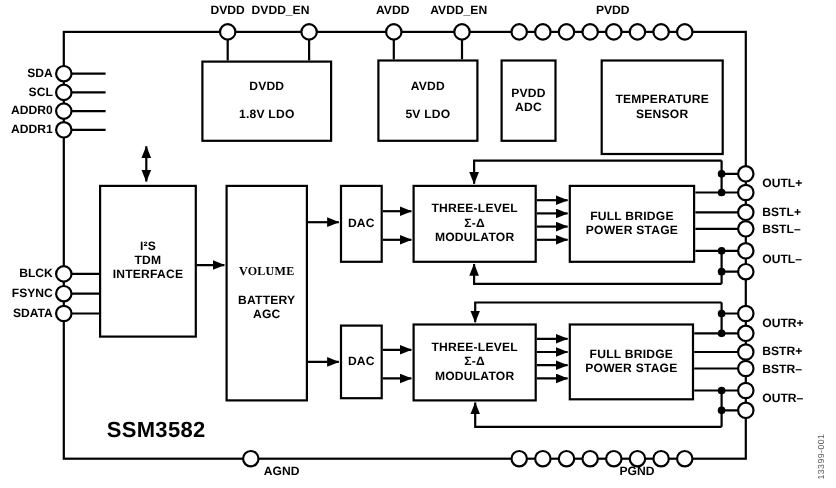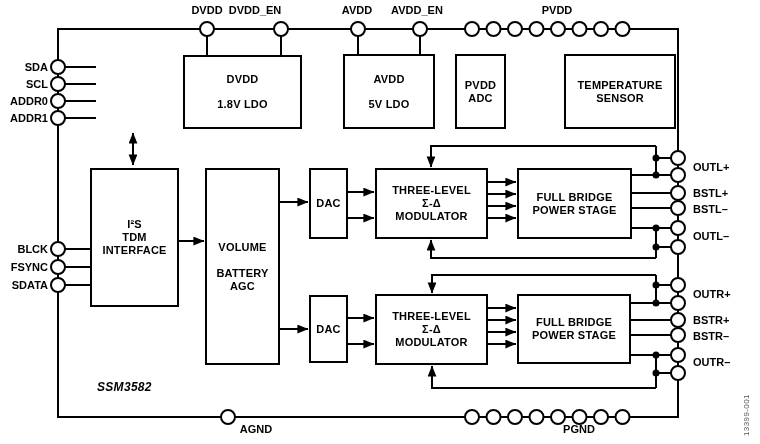--- a/index.html
+++ b/index.html
@@ -4,27 +4,27 @@
 <style>
   html,body{margin:0;padding:0;background:#ffffff;}
   .stage{position:relative;width:760px;height:444px;background:#ffffff;color:#000;
          font-family:"Liberation Sans","DejaVu Sans",sans-serif;overflow:hidden;}
   .stage svg{position:absolute;left:0;top:0;}
   .block{position:absolute;box-sizing:border-box;border:2px solid #000;background:#fff;
          display:flex;flex-direction:column;align-items:center;justify-content:center;
          text-align:center;font-weight:bold;font-size:11px;line-height:13px;letter-spacing:.2px;}
   .bl{display:block;}
   .gap12{margin-bottom:12px;}
-  .gap13{margin-bottom:13px;}
+  .gap13{margin-bottom:13px;font-family:Liberation Serif, serif;}
   .plabel{position:absolute;font-weight:bold;font-size:11px;line-height:12px;white-space:nowrap;}
   .pl-top{top:4px;transform:translateX(-50%);}
   .pl-left{transform:translate(-100%,-50%);text-align:right;}
   .pl-right{left:693px;transform:translateY(-50%);text-align:center;}
   .pl-bottom{top:423px;transform:translateX(-50%);margin-left:28px;}
-  .chip-name{position:absolute;left:97px;top:380px;font-weight:bold;font-size:12px;letter-spacing:.3px;font-style:italic;}
+  .chip-name{position:absolute;left:97px;top:380px;font-weight:bold;font-size:20px;letter-spacing:.3px;}
   .fig-num{position:absolute;left:742px;top:436px;transform:rotate(-90deg);transform-origin:0 0;
            font-size:8px;color:#58595b;letter-spacing:.4px;white-space:nowrap;}
 </style>
 </head>
 <body>
 
 <div class="stage">
 
   <svg width="760" height="444" viewBox="0 0 760 444">
     <defs>
@@ -128,21 +128,21 @@
     <span class="bl">1.8V LDO</span>
   </div>
   <div class="block" style="left:343px;top:54px;width:92px;height:75px">
     <span class="bl gap12">AVDD</span>
     <span class="bl">5V LDO</span>
   </div>
   <div class="block" style="left:455px;top:54px;width:51px;height:75px">
     <span class="bl">PVDD</span>
     <span class="bl">ADC</span>
   </div>
-  <div class="block" style="left:564px;top:54px;width:112px;height:75px">
+  <div class="block" style="left:546px;top:54px;width:112px;height:87px">
     <span class="bl">TEMPERATURE</span>
     <span class="bl">SENSOR</span>
   </div>
   <div class="block" style="left:90px;top:168px;width:89px;height:139px">
     <span class="bl">I²S</span>
     <span class="bl">TDM</span>
     <span class="bl">INTERFACE</span>
   </div>
   <div class="block" style="left:205px;top:168px;width:75px;height:197px">
     <span class="bl gap13">VOLUME</span>

